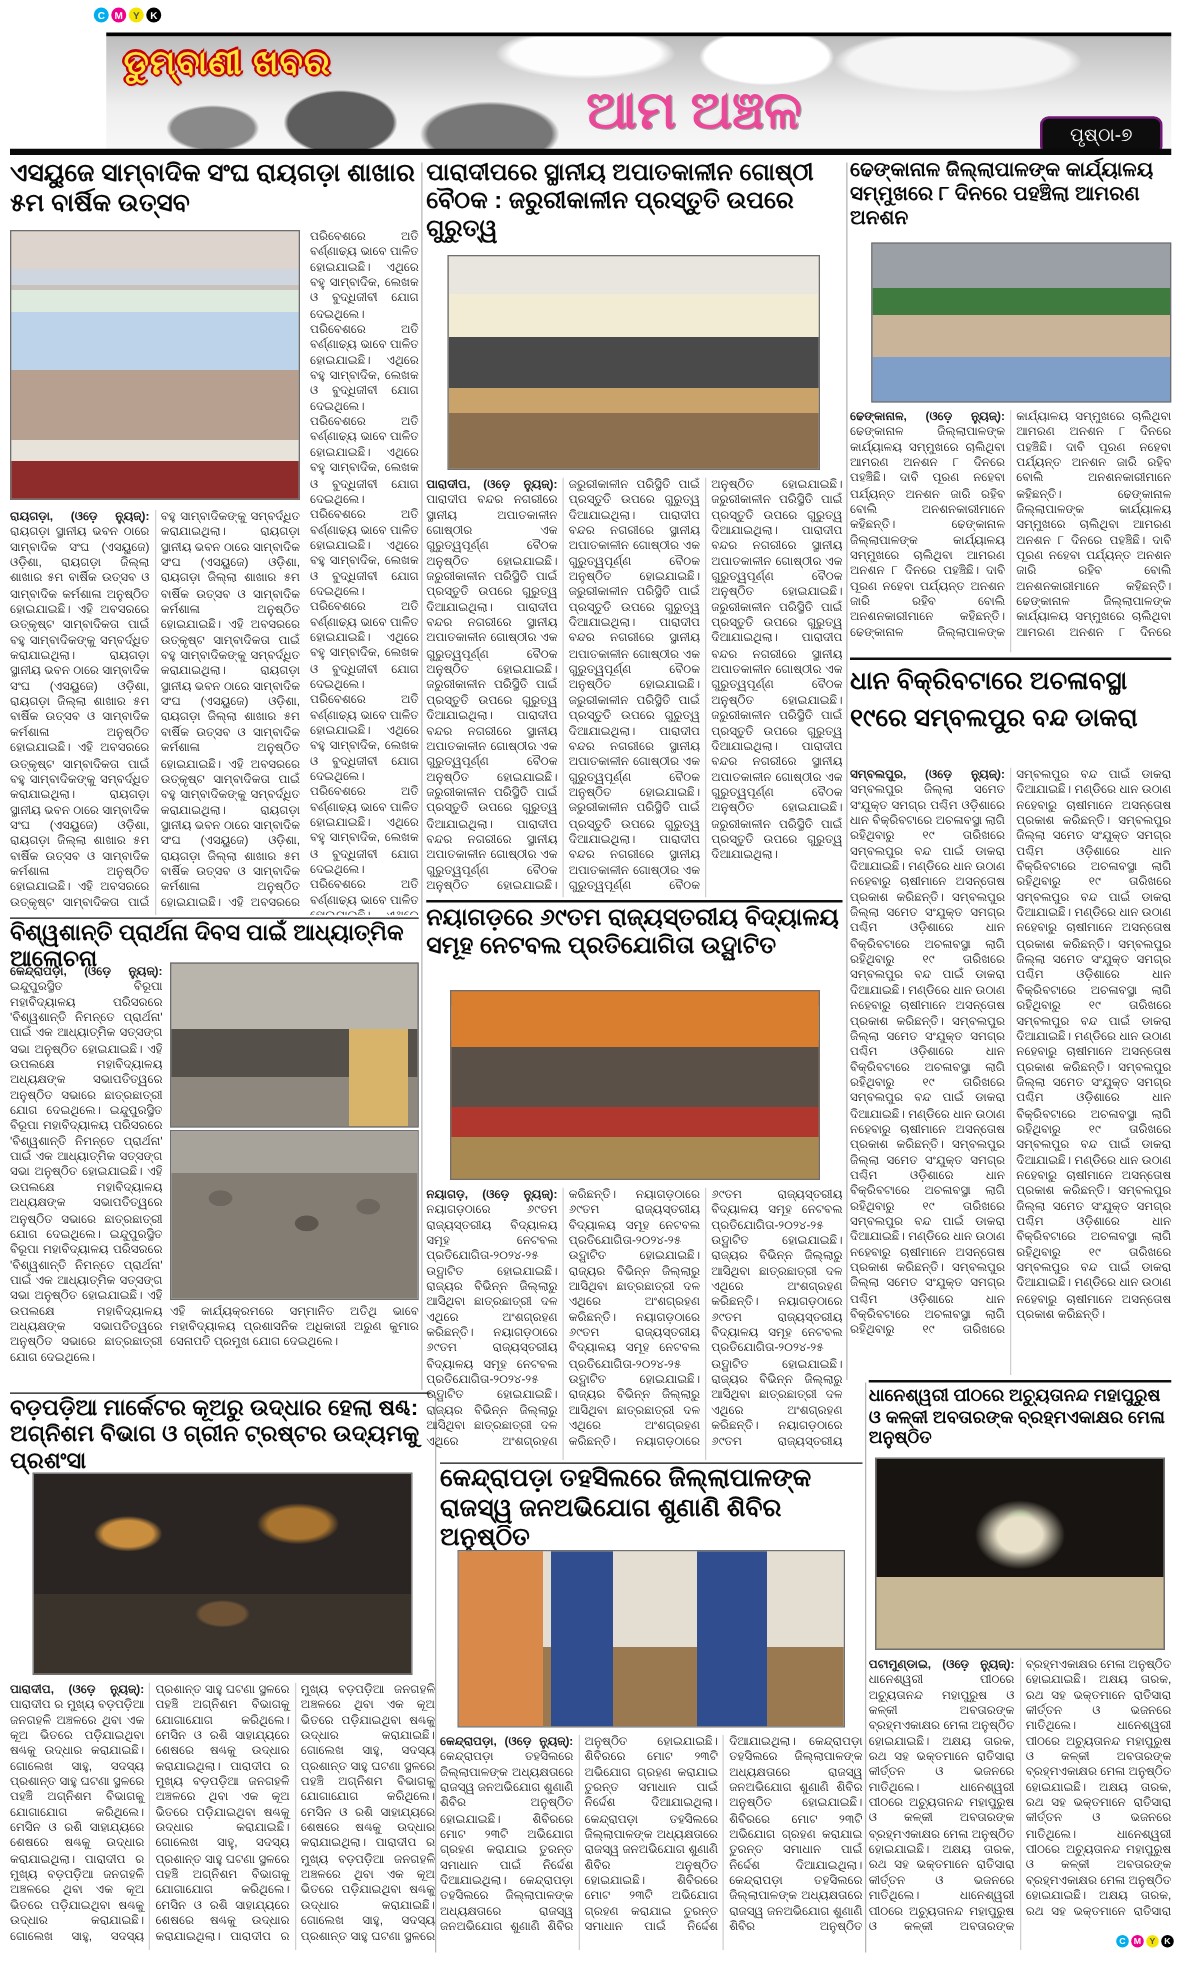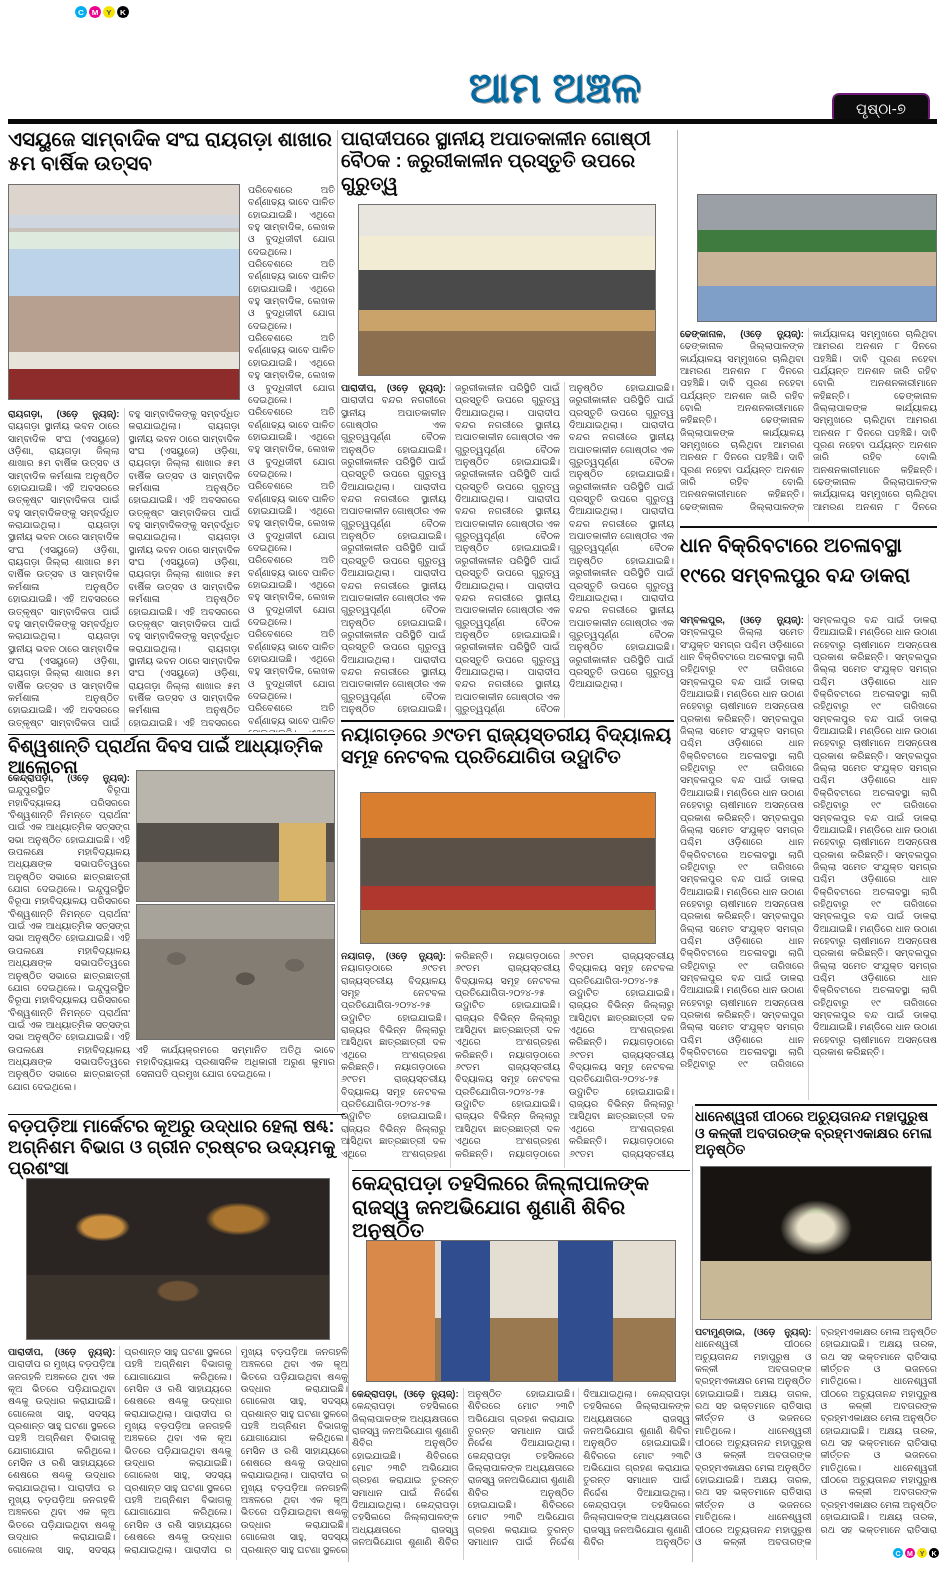--- a/index.html
+++ b/index.html
@@ -20,21 +20,21 @@
       radial-gradient(160px 40px at 80% 22%, #f4f4f4 0 55%, rgba(255,255,255,0) 62%),
       radial-gradient(120px 34px at 45% 15%, #fdfdfd 0 50%, rgba(255,255,255,0) 60%),
       radial-gradient(70px 40px at 22% 75%, #5d5d5d 0 60%, rgba(0,0,0,0) 65%),
       radial-gradient(90px 42px at 36% 85%, #777 0 55%, rgba(0,0,0,0) 62%),
       radial-gradient(60px 30px at 10% 80%, #8a8a8a 0 55%, rgba(0,0,0,0) 62%),
       linear-gradient(180deg,#bdbdbd 0%,#d9d9d9 35%,#efefef 60%,#f8f8f8 100%);}
   .logo{left:14px;top:6px;font-size:27px;font-weight:bold;color:#ffe23d;letter-spacing:1px;
         text-shadow:-2px 0 #c40000,2px 0 #c40000,0 -2px #c40000,0 2px #c40000,1px 1px 2px #7a0000;}
   .datebar{left:85px;top:88px;width:314px;height:30px;background:#0b0b0b;color:#fff;
            display:flex;align-items:center;justify-content:center;font-size:16px;letter-spacing:1px;}
-  .pagetitle{left:405px;top:64px;width:300px;text-align:center;font-size:42px;font-weight:bold;color:#0369a1;
+  .pagetitle{left:405px;top:64px;width:300px;text-align:center;font-size:42px;font-weight:bold;color:#ec4899;
              text-shadow:1px 1px 0 #9a9a9a,-1px -1px 0 #e8e8e8;}
   .pagebadge{left:832px;top:93px;width:94px;height:27px;background:#0d0d0d;color:#fff;border-radius:7px;
              border:2px solid #701a75;display:flex;align-items:center;justify-content:center;font-size:15px;}
   .mastrule{left:8px;top:119px;width:929px;height:5px;background:#0a0a0a;}
 
   
   .headline{font-weight:bold;color:#0a0a0a;line-height:1.18;}
   .body-text{font-size:9.5px;line-height:1.3;text-align:justify;color:#1c1c1c;overflow:hidden;}
   .dateline{font-weight:bold;}
   .caption{font-size:9.5px;line-height:1.28;text-align:justify;color:#1c1c1c;overflow:hidden;}
@@ -94,20 +94,23 @@
 
 <div class="page">
 
   <div class="abs cmyk" style="left:75px;top:6px;">
     <span class="dot" style="background:#00aeef">C</span>
     <span class="dot" style="background:#ec008c">M</span>
     <span class="dot" style="background:#f5e400;color:#555">Y</span>
     <span class="dot" style="background:#000">K</span>
   </div>
 
+  <div class="abs banner">
+    <div class="abs logo">ଡୁମ୍ବାଣୀ ଖବର</div>
+  </div>
   <div class="abs pagetitle">ଆମ ଅଞ୍ଚଳ</div>
   <div class="abs pagebadge">ପୃଷ୍ଠା-୭</div>
   <div class="abs mastrule"></div>
 
   <div class="abs vrule" style="left:337px;top:130px;height:982px;"></div>
   <div class="abs vrule" style="left:677px;top:130px;height:974px;"></div>
   <div class="abs vrule" style="left:348px;top:1116px;height:446px;"></div>
   <div class="abs vrule" style="left:692px;top:1106px;height:456px;"></div>
 
   <div class="abs" style="left:8px;top:128px;width:327px;height:606px;">
@@ -123,20 +126,21 @@
   <div class="abs" style="left:341px;top:128px;width:333px;height:592px;">
     <div class="headline" style="font-size:19px;height:70px;">ପାରାଦୀପରେ ସ୍ଥାନୀୟ ଅପାତକାଳୀନ ଗୋଷ୍ଠୀ ବୈଠକ : ଜରୁରୀକାଳୀନ ପ୍ରସ୍ତୁତି ଉପରେ ଗୁରୁତ୍ୱ</div>
     <div class="photo p2" style="position:absolute;left:17px;top:76px;width:298px;height:172px;"></div>
     <div class="body-text cols3" style="position:absolute;left:0;top:254px;width:333px;height:336px;">
       <span class="dateline">ପାରାଦୀପ, (ଓଡ଼େ ନ୍ୟୁଜ୍):</span>
       <span>ପାରାଦୀପ ବନ୍ଦର ନଗରୀରେ ସ୍ଥାନୀୟ ଅପାତକାଳୀନ ଗୋଷ୍ଠୀର ଏକ ଗୁରୁତ୍ୱପୂର୍ଣ୍ଣ ବୈଠକ ଅନୁଷ୍ଠିତ ହୋଇଯାଇଛି। ଜରୁରୀକାଳୀନ ପରିସ୍ଥିତି ପାଇଁ ପ୍ରସ୍ତୁତି ଉପରେ ଗୁରୁତ୍ୱ ଦିଆଯାଇଥିଲା। ପାରାଦୀପ ବନ୍ଦର ନଗରୀରେ ସ୍ଥାନୀୟ ଅପାତକାଳୀନ ଗୋଷ୍ଠୀର ଏକ ଗୁରୁତ୍ୱପୂର୍ଣ୍ଣ ବୈଠକ ଅନୁଷ୍ଠିତ ହୋଇଯାଇଛି। ଜରୁରୀକାଳୀନ ପରିସ୍ଥିତି ପାଇଁ ପ୍ରସ୍ତୁତି ଉପରେ ଗୁରୁତ୍ୱ ଦିଆଯାଇଥିଲା। ପାରାଦୀପ ବନ୍ଦର ନଗରୀରେ ସ୍ଥାନୀୟ ଅପାତକାଳୀନ ଗୋଷ୍ଠୀର ଏକ ଗୁରୁତ୍ୱପୂର୍ଣ୍ଣ ବୈଠକ ଅନୁଷ୍ଠିତ ହୋଇଯାଇଛି। ଜରୁରୀକାଳୀନ ପରିସ୍ଥିତି ପାଇଁ ପ୍ରସ୍ତୁତି ଉପରେ ଗୁରୁତ୍ୱ ଦିଆଯାଇଥିଲା। ପାରାଦୀପ ବନ୍ଦର ନଗରୀରେ ସ୍ଥାନୀୟ ଅପାତକାଳୀନ ଗୋଷ୍ଠୀର ଏକ ଗୁରୁତ୍ୱପୂର୍ଣ୍ଣ ବୈଠକ ଅନୁଷ୍ଠିତ ହୋଇଯାଇଛି। ଜରୁରୀକାଳୀନ ପରିସ୍ଥିତି ପାଇଁ ପ୍ରସ୍ତୁତି ଉପରେ ଗୁରୁତ୍ୱ ଦିଆଯାଇଥିଲା। ପାରାଦୀପ ବନ୍ଦର ନଗରୀରେ ସ୍ଥାନୀୟ ଅପାତକାଳୀନ ଗୋଷ୍ଠୀର ଏକ ଗୁରୁତ୍ୱପୂର୍ଣ୍ଣ ବୈଠକ ଅନୁଷ୍ଠିତ ହୋଇଯାଇଛି। ଜରୁରୀକାଳୀନ ପରିସ୍ଥିତି ପାଇଁ ପ୍ରସ୍ତୁତି ଉପରେ ଗୁରୁତ୍ୱ ଦିଆଯାଇଥିଲା। ପାରାଦୀପ ବନ୍ଦର ନଗରୀରେ ସ୍ଥାନୀୟ ଅପାତକାଳୀନ ଗୋଷ୍ଠୀର ଏକ ଗୁରୁତ୍ୱପୂର୍ଣ୍ଣ ବୈଠକ ଅନୁଷ୍ଠିତ ହୋଇଯାଇଛି। ଜରୁରୀକାଳୀନ ପରିସ୍ଥିତି ପାଇଁ ପ୍ରସ୍ତୁତି ଉପରେ ଗୁରୁତ୍ୱ ଦିଆଯାଇଥିଲା। ପାରାଦୀପ ବନ୍ଦର ନଗରୀରେ ସ୍ଥାନୀୟ ଅପାତକାଳୀନ ଗୋଷ୍ଠୀର ଏକ ଗୁରୁତ୍ୱପୂର୍ଣ୍ଣ ବୈଠକ ଅନୁଷ୍ଠିତ ହୋଇଯାଇଛି। ଜରୁରୀକାଳୀନ ପରିସ୍ଥିତି ପାଇଁ ପ୍ରସ୍ତୁତି ଉପରେ ଗୁରୁତ୍ୱ ଦିଆଯାଇଥିଲା। ପାରାଦୀପ ବନ୍ଦର ନଗରୀରେ ସ୍ଥାନୀୟ ଅପାତକାଳୀନ ଗୋଷ୍ଠୀର ଏକ ଗୁରୁତ୍ୱପୂର୍ଣ୍ଣ ବୈଠକ ଅନୁଷ୍ଠିତ ହୋଇଯାଇଛି। ଜରୁରୀକାଳୀନ ପରିସ୍ଥିତି ପାଇଁ ପ୍ରସ୍ତୁତି ଉପରେ ଗୁରୁତ୍ୱ ଦିଆଯାଇଥିଲା। ପାରାଦୀପ ବନ୍ଦର ନଗରୀରେ ସ୍ଥାନୀୟ ଅପାତକାଳୀନ ଗୋଷ୍ଠୀର ଏକ ଗୁରୁତ୍ୱପୂର୍ଣ୍ଣ ବୈଠକ ଅନୁଷ୍ଠିତ ହୋଇଯାଇଛି। ଜରୁରୀକାଳୀନ ପରିସ୍ଥିତି ପାଇଁ ପ୍ରସ୍ତୁତି ଉପରେ ଗୁରୁତ୍ୱ ଦିଆଯାଇଥିଲା। ପାରାଦୀପ ବନ୍ଦର ନଗରୀରେ ସ୍ଥାନୀୟ ଅପାତକାଳୀନ ଗୋଷ୍ଠୀର ଏକ ଗୁରୁତ୍ୱପୂର୍ଣ୍ଣ ବୈଠକ ଅନୁଷ୍ଠିତ ହୋଇଯାଇଛି। ଜରୁରୀକାଳୀନ ପରିସ୍ଥିତି ପାଇଁ ପ୍ରସ୍ତୁତି ଉପରେ ଗୁରୁତ୍ୱ ଦିଆଯାଇଥିଲା। ପାରାଦୀପ ବନ୍ଦର ନଗରୀରେ ସ୍ଥାନୀୟ ଅପାତକାଳୀନ ଗୋଷ୍ଠୀର ଏକ ଗୁରୁତ୍ୱପୂର୍ଣ୍ଣ ବୈଠକ ଅନୁଷ୍ଠିତ ହୋଇଯାଇଛି। ଜରୁରୀକାଳୀନ ପରିସ୍ଥିତି ପାଇଁ ପ୍ରସ୍ତୁତି ଉପରେ ଗୁରୁତ୍ୱ ଦିଆଯାଇଥିଲା।</span>
     </div>
   </div>
 
   <div class="abs" style="left:680px;top:128px;width:257px;height:396px;">
+    <div class="headline" style="font-size:16px;height:62px;">ଢେଙ୍କାନାଳ ଜିଲ୍ଲାପାଳଙ୍କ କାର୍ଯ୍ୟାଳୟ ସମ୍ମୁଖରେ ୮ ଦିନରେ ପହଞ୍ଚିଲା ଆମରଣ ଅନଶନ</div>
     <div class="photo p3" style="position:absolute;left:17px;top:66px;width:240px;height:128px;"></div>
     <div class="body-text cols2" style="position:absolute;left:0;top:200px;width:257px;height:194px;">
       <span class="dateline">ଢେଙ୍କାନାଳ, (ଓଡ଼େ ନ୍ୟୁଜ୍):</span>
       <span>ଢେଙ୍କାନାଳ ଜିଲ୍ଲାପାଳଙ୍କ କାର୍ଯ୍ୟାଳୟ ସମ୍ମୁଖରେ ଚାଲିଥିବା ଆମରଣ ଅନଶନ ୮ ଦିନରେ ପହଞ୍ଚିଛି। ଦାବି ପୂରଣ ନହେବା ପର୍ଯ୍ୟନ୍ତ ଅନଶନ ଜାରି ରହିବ ବୋଲି ଅନଶନକାରୀମାନେ କହିଛନ୍ତି। ଢେଙ୍କାନାଳ ଜିଲ୍ଲାପାଳଙ୍କ କାର୍ଯ୍ୟାଳୟ ସମ୍ମୁଖରେ ଚାଲିଥିବା ଆମରଣ ଅନଶନ ୮ ଦିନରେ ପହଞ୍ଚିଛି। ଦାବି ପୂରଣ ନହେବା ପର୍ଯ୍ୟନ୍ତ ଅନଶନ ଜାରି ରହିବ ବୋଲି ଅନଶନକାରୀମାନେ କହିଛନ୍ତି। ଢେଙ୍କାନାଳ ଜିଲ୍ଲାପାଳଙ୍କ କାର୍ଯ୍ୟାଳୟ ସମ୍ମୁଖରେ ଚାଲିଥିବା ଆମରଣ ଅନଶନ ୮ ଦିନରେ ପହଞ୍ଚିଛି। ଦାବି ପୂରଣ ନହେବା ପର୍ଯ୍ୟନ୍ତ ଅନଶନ ଜାରି ରହିବ ବୋଲି ଅନଶନକାରୀମାନେ କହିଛନ୍ତି। ଢେଙ୍କାନାଳ ଜିଲ୍ଲାପାଳଙ୍କ କାର୍ଯ୍ୟାଳୟ ସମ୍ମୁଖରେ ଚାଲିଥିବା ଆମରଣ ଅନଶନ ୮ ଦିନରେ ପହଞ୍ଚିଛି। ଦାବି ପୂରଣ ନହେବା ପର୍ଯ୍ୟନ୍ତ ଅନଶନ ଜାରି ରହିବ ବୋଲି ଅନଶନକାରୀମାନେ କହିଛନ୍ତି। ଢେଙ୍କାନାଳ ଜିଲ୍ଲାପାଳଙ୍କ କାର୍ଯ୍ୟାଳୟ ସମ୍ମୁଖରେ ଚାଲିଥିବା ଆମରଣ ଅନଶନ ୮ ଦିନରେ ପହଞ୍ଚିଛି। ଦାବି ପୂରଣ ନହେବା ପର୍ଯ୍ୟନ୍ତ ଅନଶନ ଜାରି ରହିବ ବୋଲି ଅନଶନକାରୀମାନେ କହିଛନ୍ତି।</span>
     </div>
   </div>
 
   <div class="abs hrule" style="left:680px;top:526px;width:257px;"></div>
   <div class="abs" style="left:680px;top:530px;width:257px;height:572px;">
     <div class="headline" style="font-size:20px;height:76px;line-height:1.5;">ଧାନ ବିକ୍ରିବଟାରେ ଅଚଳାବସ୍ଥା ୧୯ରେ ସମ୍ବଲପୁର ବନ୍ଦ ଡାକରା</div>

